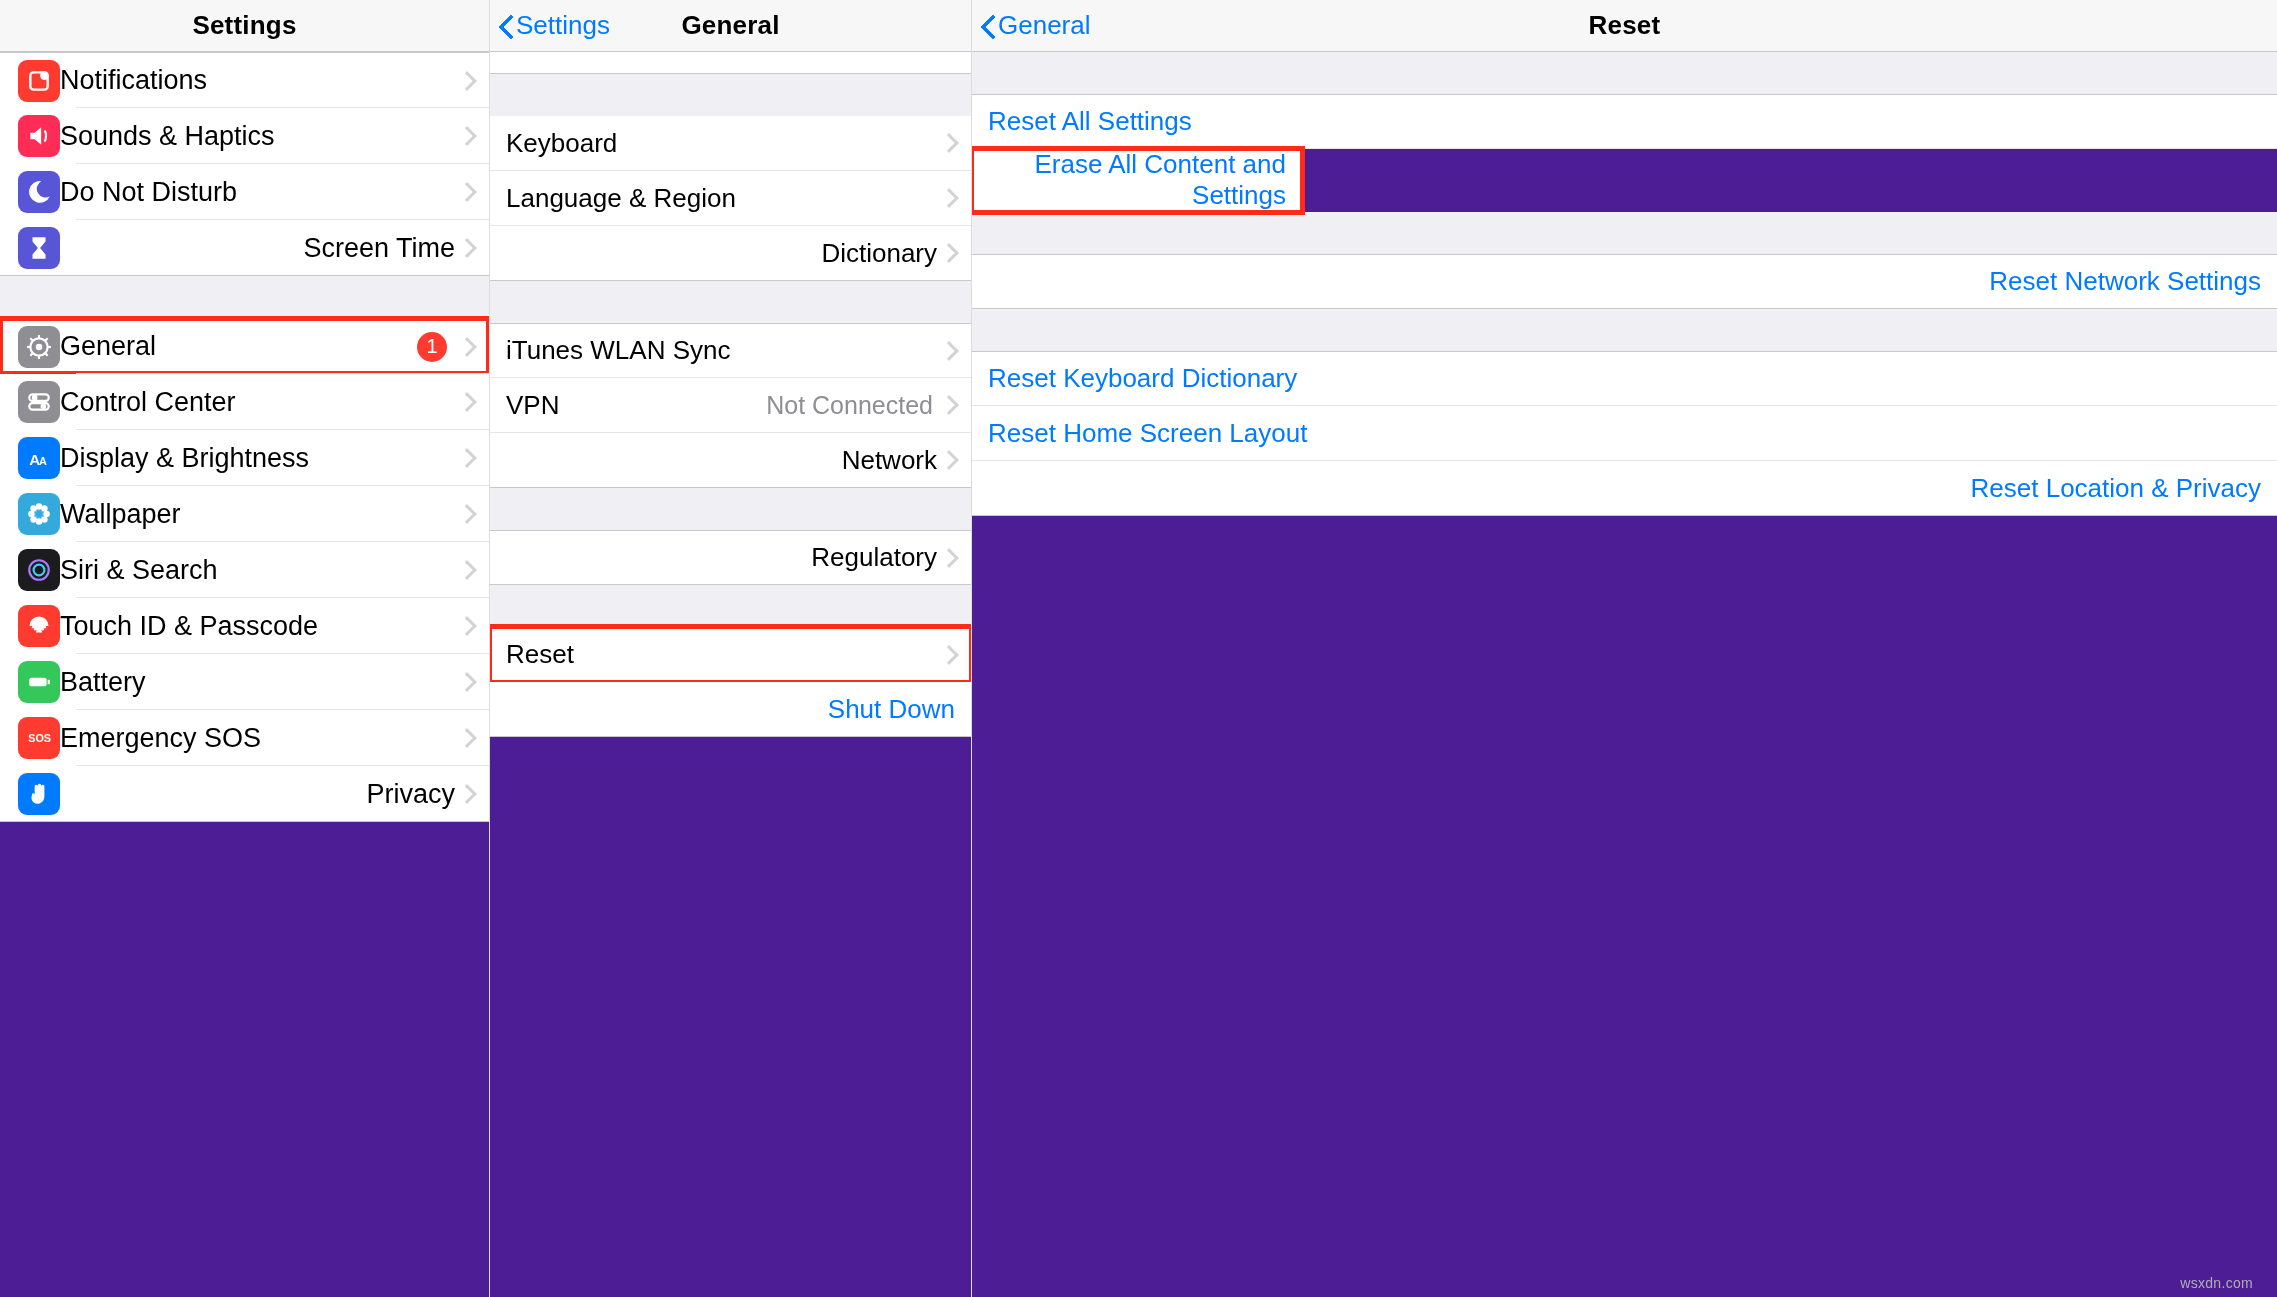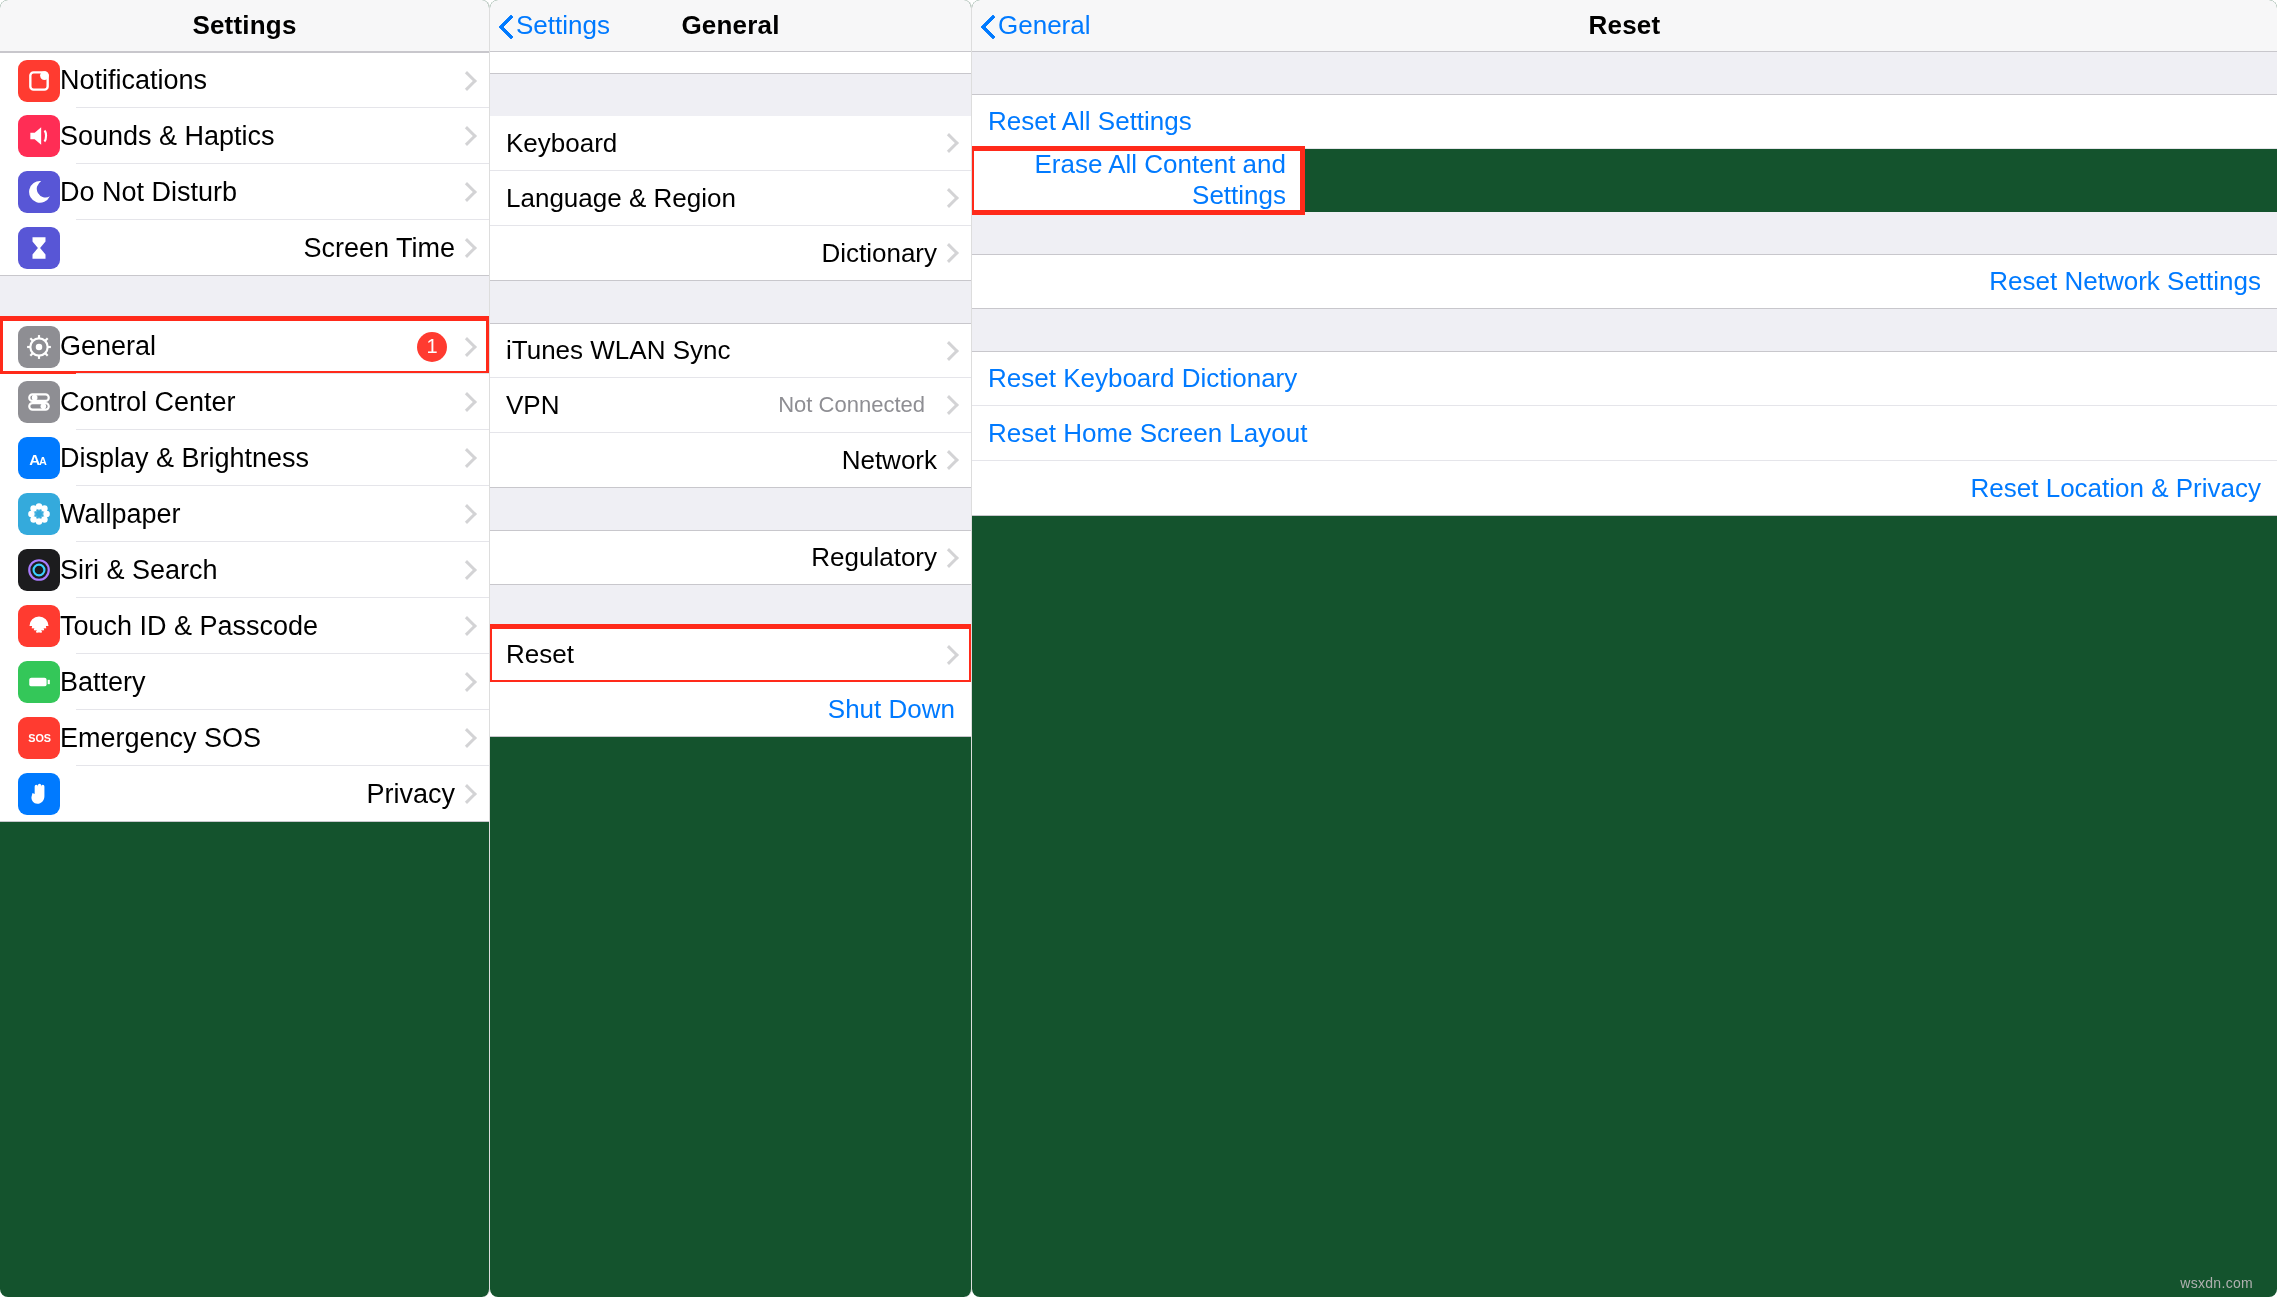--- a/index.html
+++ b/index.html
@@ -8,23 +8,22 @@
     background: #fff;
     width: 2277px;
     height: 1297px;
     display: flex;
     font-size: 28px;
     color: #000;
   }
   .pane {
     position: relative;
     height: 100%;
-    background: #14532d;
+    background: #4c1d95;
     overflow: hidden;
-    border-radius: 8px;
   }
   .pane1 { width: 490px; border-right: 1px solid #ddd; }
   .pane2 { width: 482px; border-right: 1px solid #ddd; }
   .pane3 { flex: 1; position: relative; }
   .navbar {
     height: 52px;
     background: #f7f7f8;
     border-bottom: 1px solid #c8c7cc;
     display: flex;
     align-items: center;
@@ -69,21 +68,21 @@
     align-items: center;
     padding: 0 16px 0 16px;
     position: relative;
     border-bottom: 1px solid #e5e5ea;
     cursor: pointer;
   }
   .pane1 .row { padding-left: 18px; }
   .row.last-in-group { border-bottom: 1px solid #c8c7cc; text-align: right; }
   .row.first-in-group { border-top: 1px solid #c8c7cc; }
   .row .label { flex: 1; font-size: 27px; }
-  .row .detail { color: #8e8e93; font-size: 22px; margin-right: 12px; text-align: right; }
+  .row .detail { color: #8e8e93; font-size: 25px; margin-right: 4px; text-align: right; }
   .row .chevron {
     width: 12px; height: 20px; position: relative; opacity: 0.38;
     margin-left: 6px;
   }
   .row .chevron::before {
     content: ""; position: absolute;
     width: 11px; height: 11px;
     border-top: 3px solid #8e8e93;
     border-right: 3px solid #8e8e93;
     transform: rotate(45deg);

